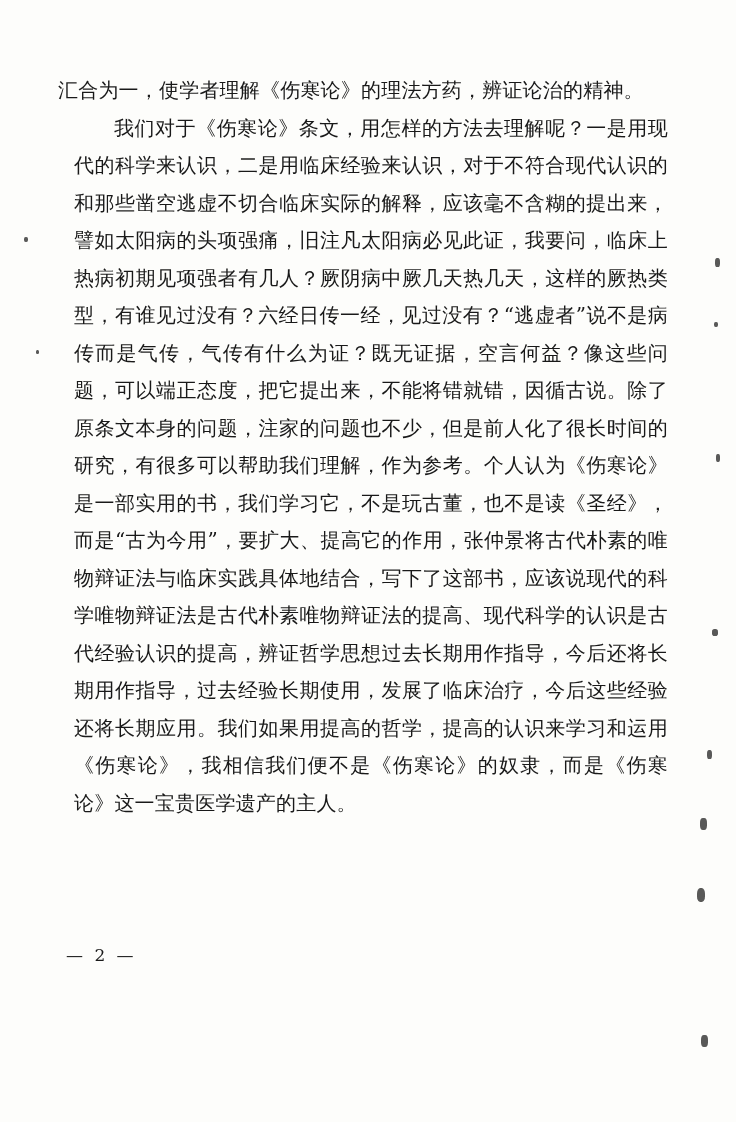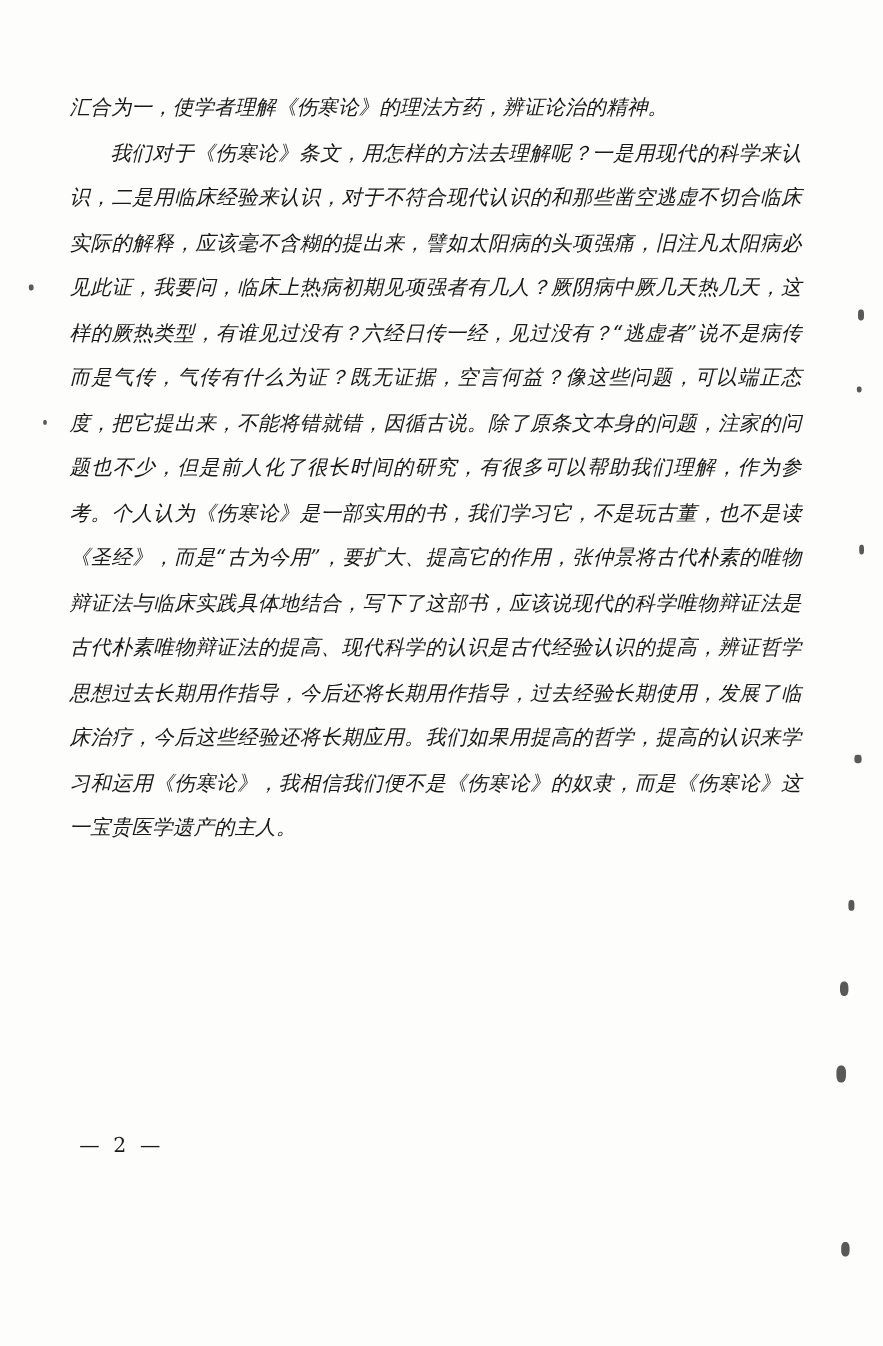--- a/index.html
+++ b/index.html
@@ -19,33 +19,33 @@
     top: 0; left: 0;
     width: 736px;
     height: 1122px;
     background: #fdfdfb;
   }
   .text-block {
     position: absolute;
     top: 72px;
     left: 58px;
     width: 610px;
-    font-size: 17px;
+    font-size: 20px;
     line-height: 37.5px;
     color: #191919;
     text-align: justify;
     text-justify: inter-character;
     letter-spacing: 0.2px;
-    font-style: italic;
   }
   .text-block p {
     margin: 0;
   }
   .text-block p.indent {
     text-indent: 2em;
+    margin-left: 16px;
   }
   .page-number {
     position: absolute;
     left: 66px;
     top: 945px;
     font-size: 17px;
     letter-spacing: 3px;
     color: #1a1a1a;
     font-family: "DejaVu Serif", "Liberation Serif", serif;
   }

